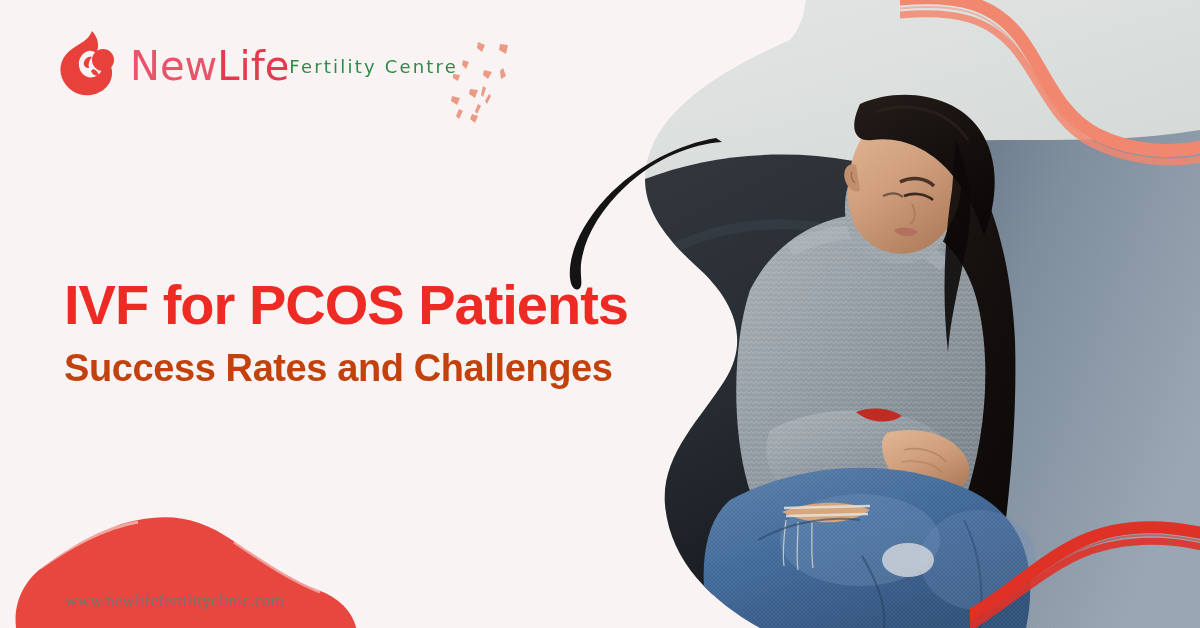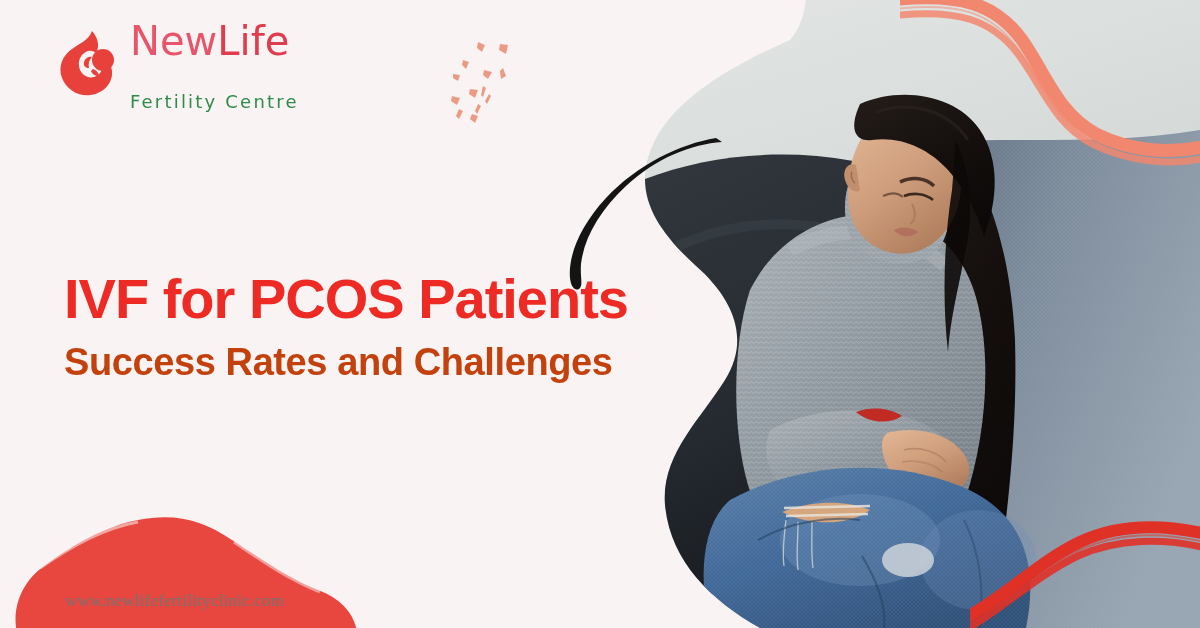--- a/index.html
+++ b/index.html
@@ -19,46 +19,46 @@
   }
 
   
   #logo {
     position:absolute;
     left:58px; top:24px;
     width:300px; height:82px;
     display:flex; align-items:center; gap:10px;
   }
   #logo-mark { width:62px; height:72px; flex:0 0 62px; }
-  #logo-words { display:flex; flex-direction:column; justify-content:center; padding-top:2px;gap:28px; }
+  #logo-words { display:flex; flex-direction:row; justify-content:center; padding-top:2px; }
   #logo-name {
     font-size:40px;
     font-weight:400;
     color:#E8546A;
     line-height:1.0;
     letter-spacing:0px;
     white-space:nowrap;
     font-family:"DejaVu Sans", sans-serif;
   }
   #logo-name .seg-life { color:#E03C4E; }
   #logo-tagline {
     font-size:18px;
     font-weight:400;
     color:#2E8B49;
     letter-spacing:2.2px;
     line-height:1.1;
-    margin-top:3px;
+    margin-top:11px;
     white-space:nowrap;
     font-family:"DejaVu Sans", sans-serif;
   }
 
   
   #headline {
     position:absolute;
-    left:64px; top:270px;
+    left:64px; top:276px;
     width:600px;
   }
   #title {
     font-size:56px;
     font-weight:bold;
     color:#EE2A24;
     line-height:1.05;
     letter-spacing:-1px;
     white-space:nowrap;
     font-family:"Liberation Sans", sans-serif;

